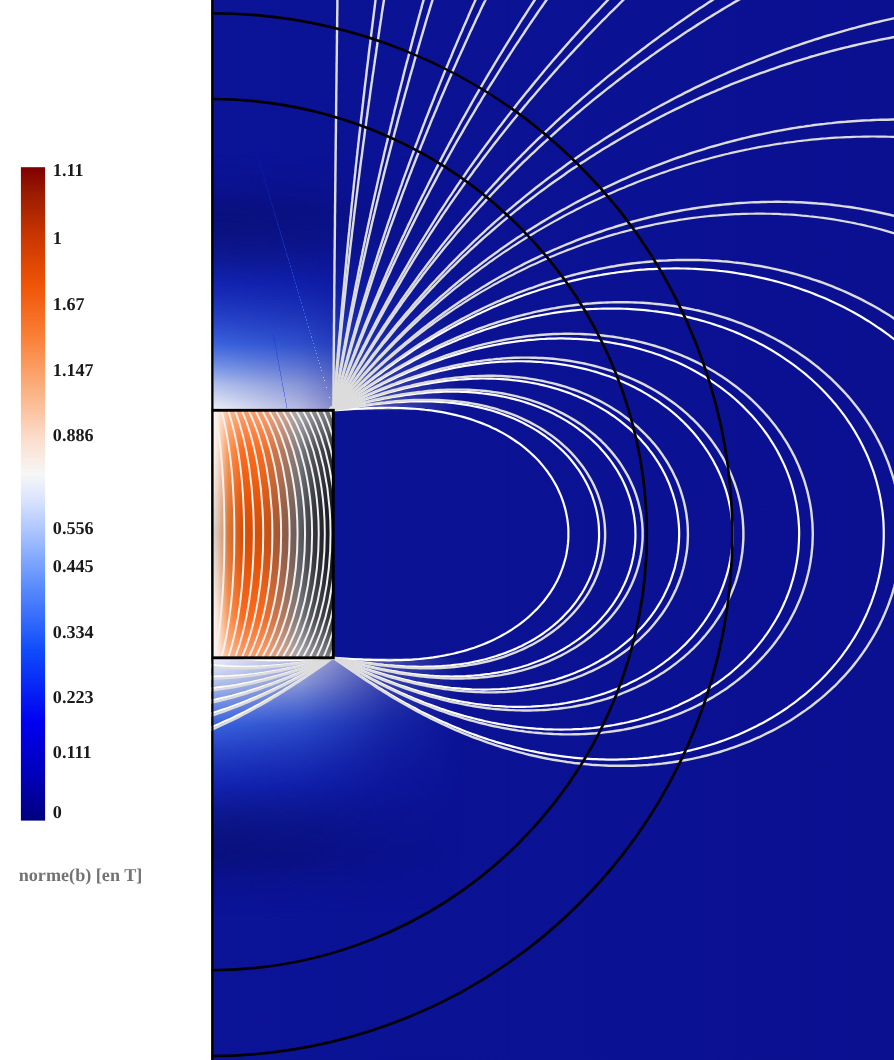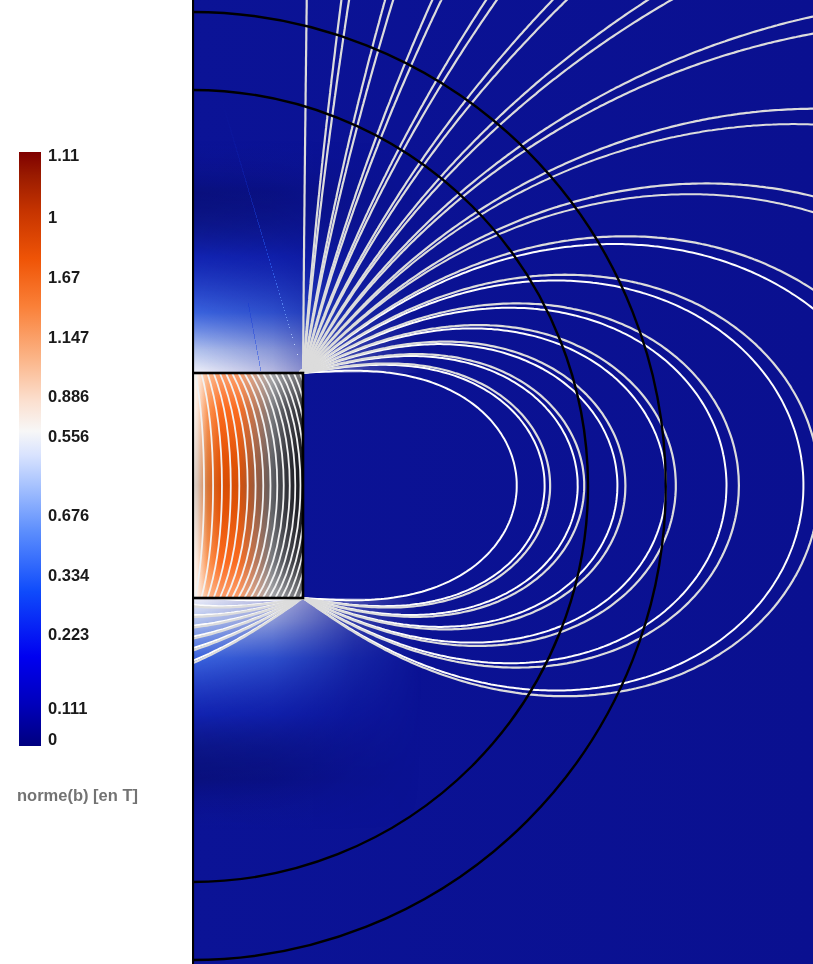--- a/index.html
+++ b/index.html
@@ -16,20 +16,21 @@
   }
 
   
   #legend-panel {
     position: absolute;
     left: 0;
     top: 0;
     width: 216px;
     height: 964px;
     background: #ffffff;
+    font-family: Liberation Serif, serif;
   }
 
   #colorbar-strip {
     position: absolute;
     left: 19px;
     top: 152px;
     width: 22px;
     height: 594px;
     background: linear-gradient(
       to top,
@@ -93,25 +94,25 @@
 
 <div id="legend-panel">
 
   <div id="colorbar-strip"></div>
 
   <div class="cb-tick-label" style="top:147px">1.11</div>
   <div class="cb-tick-label" style="top:209px">1</div>
   <div class="cb-tick-label" style="top:269px">1.67</div>
   <div class="cb-tick-label" style="top:329px">1.147</div>
   <div class="cb-tick-label" style="top:388px">0.886</div>
-  <div class="cb-tick-label" style="top:428px">0.556</div>
-  <div class="cb-tick-label" style="top:507px">0.676</div>
+  <div class="cb-tick-label" style="top:472px">0.556</div>
+  <div class="cb-tick-label" style="top:507px">0.445</div>
   <div class="cb-tick-label" style="top:567px">0.334</div>
   <div class="cb-tick-label" style="top:626px">0.223</div>
-  <div class="cb-tick-label" style="top:700px">0.111</div>
+  <div class="cb-tick-label" style="top:676px">0.111</div>
   <div class="cb-tick-label" style="top:731px">0</div>
 
   <div id="colorbar-title">norme(b)  [en T]</div>
 </div>
 
 <div id="plot-area">
   <svg id="plot-svg" width="621" height="964" viewBox="0 0 621 964">
     <defs>
 
       <linearGradient id="bgFar" x1="0" y1="0" x2="1" y2="0">

